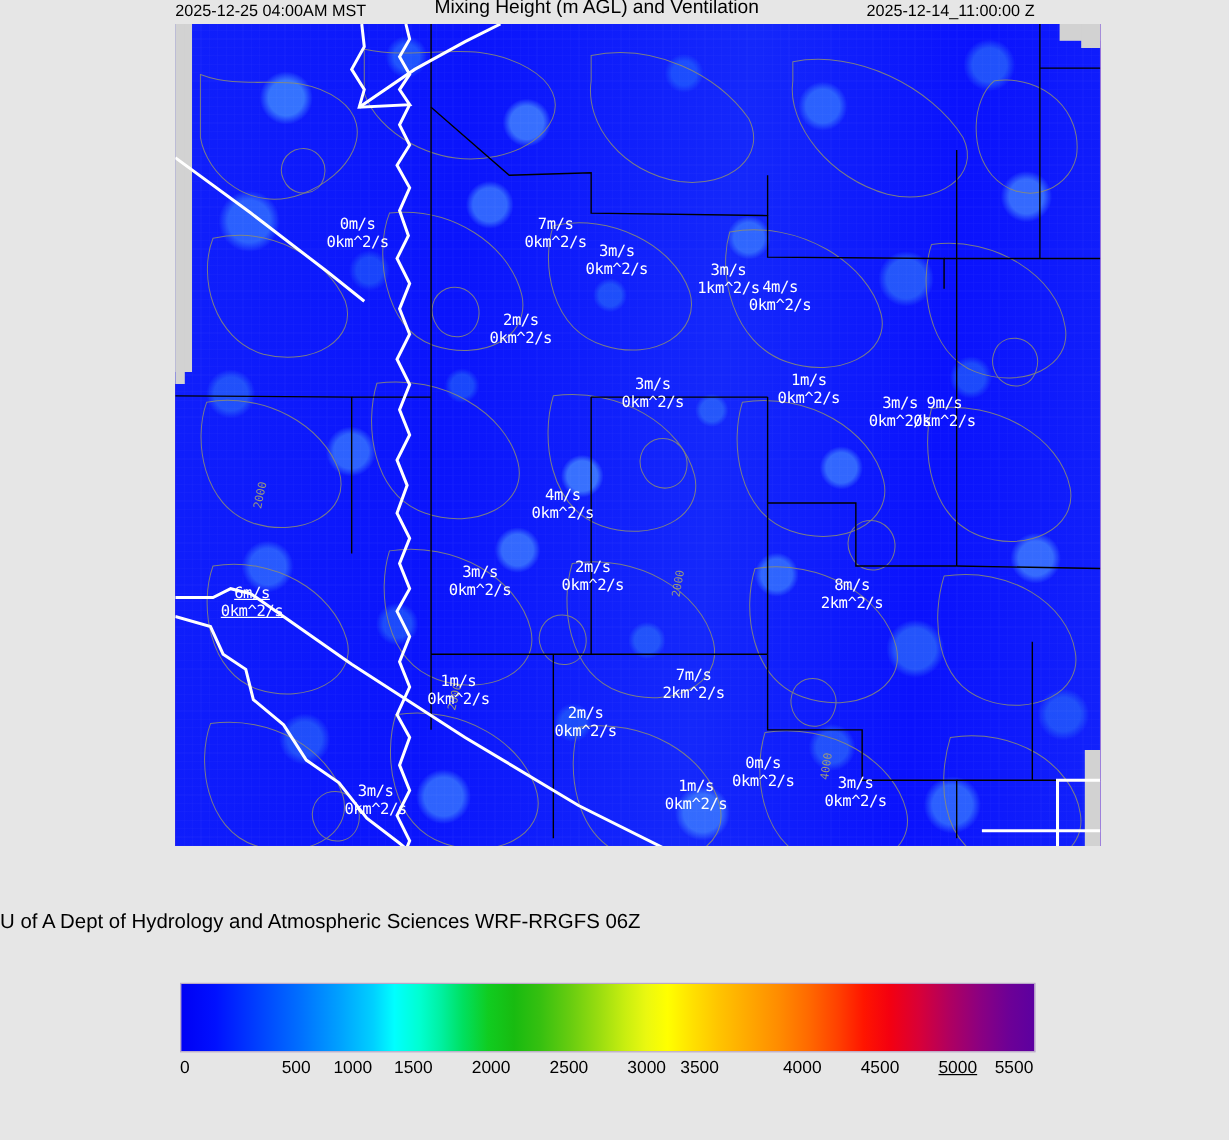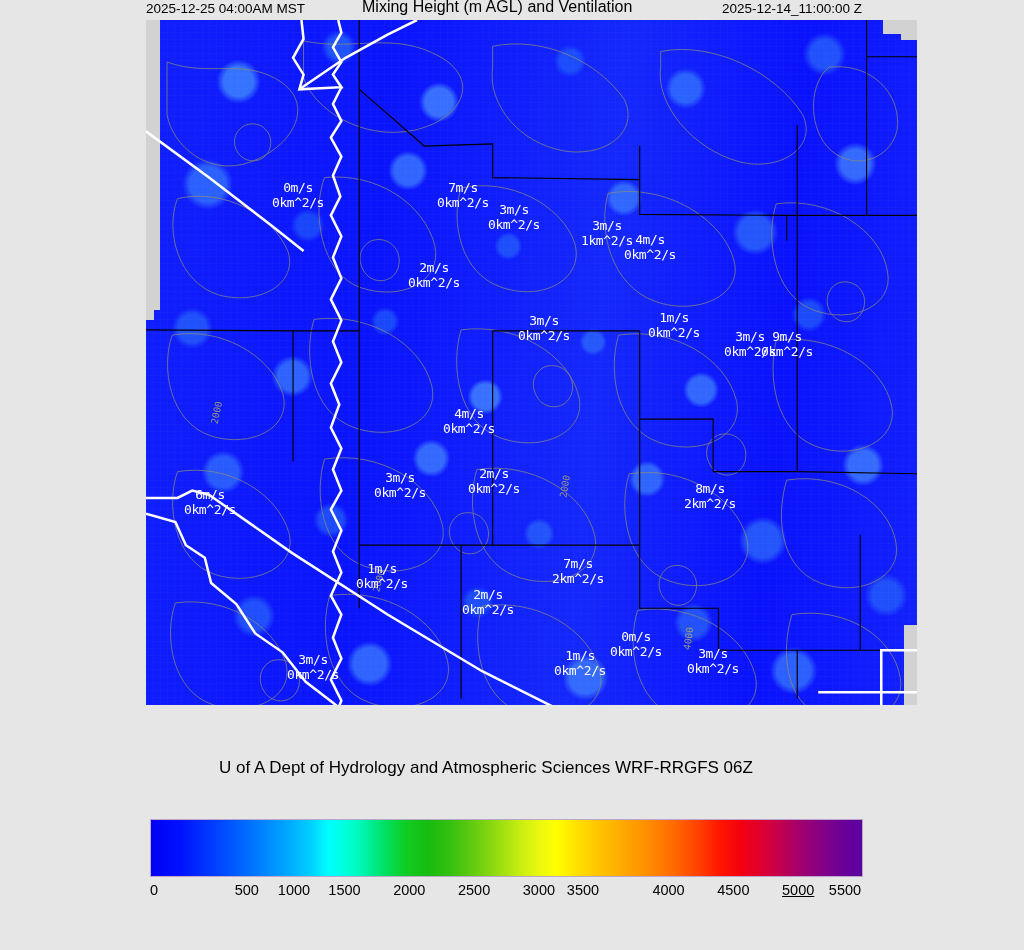--- a/index.html
+++ b/index.html
@@ -131,24 +131,23 @@
     white-space: nowrap;
     text-align: center;
     letter-spacing: -0.4px;
   }
   .plabel .ws { display: block; }
   .plabel .vi { display: block; }
 
   
   #caption {
     position: absolute;
-    left: 16px;
+    left: 0;
     top: 758px;
     width: 940px;
-    text-align: center;
     font-size: 17px;
     color: #000;
   }
 
   
   #colorbar-wrap {
     position: absolute;
     left: 150px;
     top: 819px;
     width: 713px;
@@ -367,21 +366,21 @@
         <span class="vi">0km^2/s</span>
       </div>
       <div class="plabel" style="left: 348px; top: 446px; transform: translateX(-50%);">
         <span class="ws">2m/s</span>
         <span class="vi">0km^2/s</span>
       </div>
       <div class="plabel" style="left: 564px; top: 461px; transform: translateX(-50%);">
         <span class="ws">8m/s</span>
         <span class="vi">2km^2/s</span>
       </div>
-      <div class="plabel" style="left: 64px; top: 467px; transform: translateX(-50%);">
+      <div class="plabel" style="left: 64px; top: 467px; transform: translateX(-50%); text-decoration: underline;">
         <span class="ws">6m/s</span>
         <span class="vi">0km^2/s</span>
       </div>
       <div class="plabel" style="left: 236px; top: 541px; transform: translateX(-50%);">
         <span class="ws">1m/s</span>
         <span class="vi">0km^2/s</span>
       </div>
       <div class="plabel" style="left: 342px; top: 567px; transform: translateX(-50%);">
         <span class="ws">2m/s</span>
         <span class="vi">0km^2/s</span>

